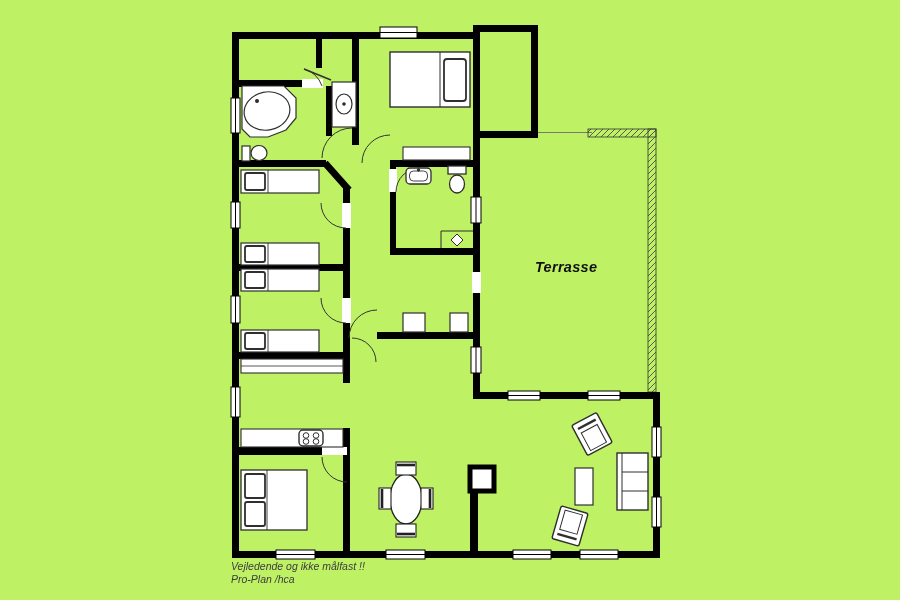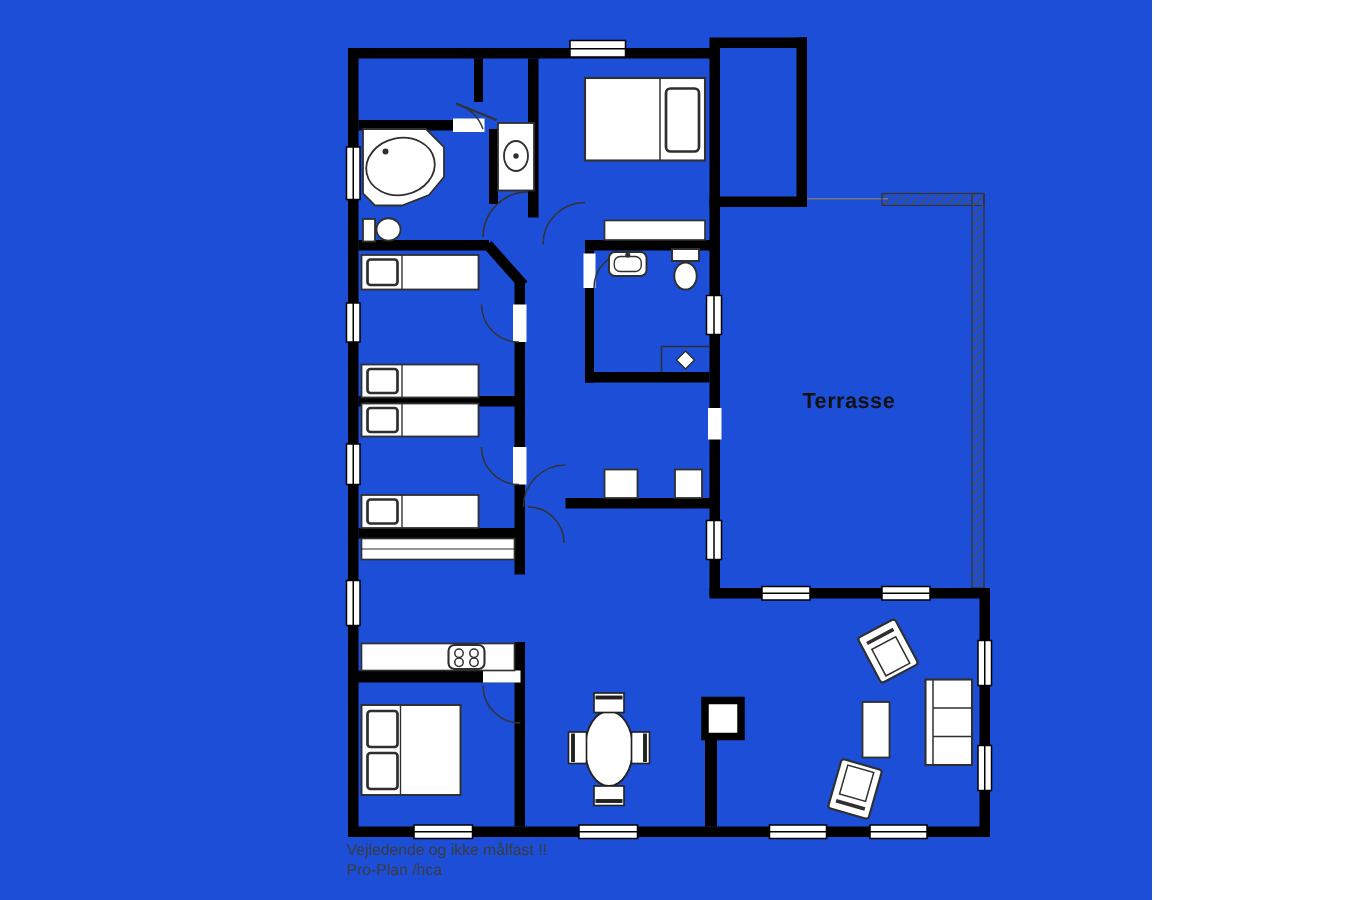--- a/index.html
+++ b/index.html
@@ -1,17 +1,17 @@
 <!DOCTYPE html>
 <html><head>
 <meta charset="utf-8">
 <style>
   html,body{margin:0;padding:0;background:#ffffff;}
-  #stage{position:relative;width:768px;height:600px;background:#1d4ed8;overflow:hidden;
-         font-family:"Liberation Sans", sans-serif;}
+  #stage{position:relative;width:900px;height:600px;background:#bef264;overflow:hidden;
+         font-family:"Liberation Sans", sans-serif;font-style:italic;}
   svg{position:absolute;left:0;top:0;}
   text{font-family:"Liberation Sans", sans-serif;}
   .terrace-label{font-size:14.5px;font-weight:bold;fill:#111;letter-spacing:.3px;}
   .footer-text{font-size:10.5px;fill:#3c3c3c;}
 </style>
 </head>
 <body>
 
 <div id="stage">
 <svg width="900" height="600" viewBox="0 0 900 600">

